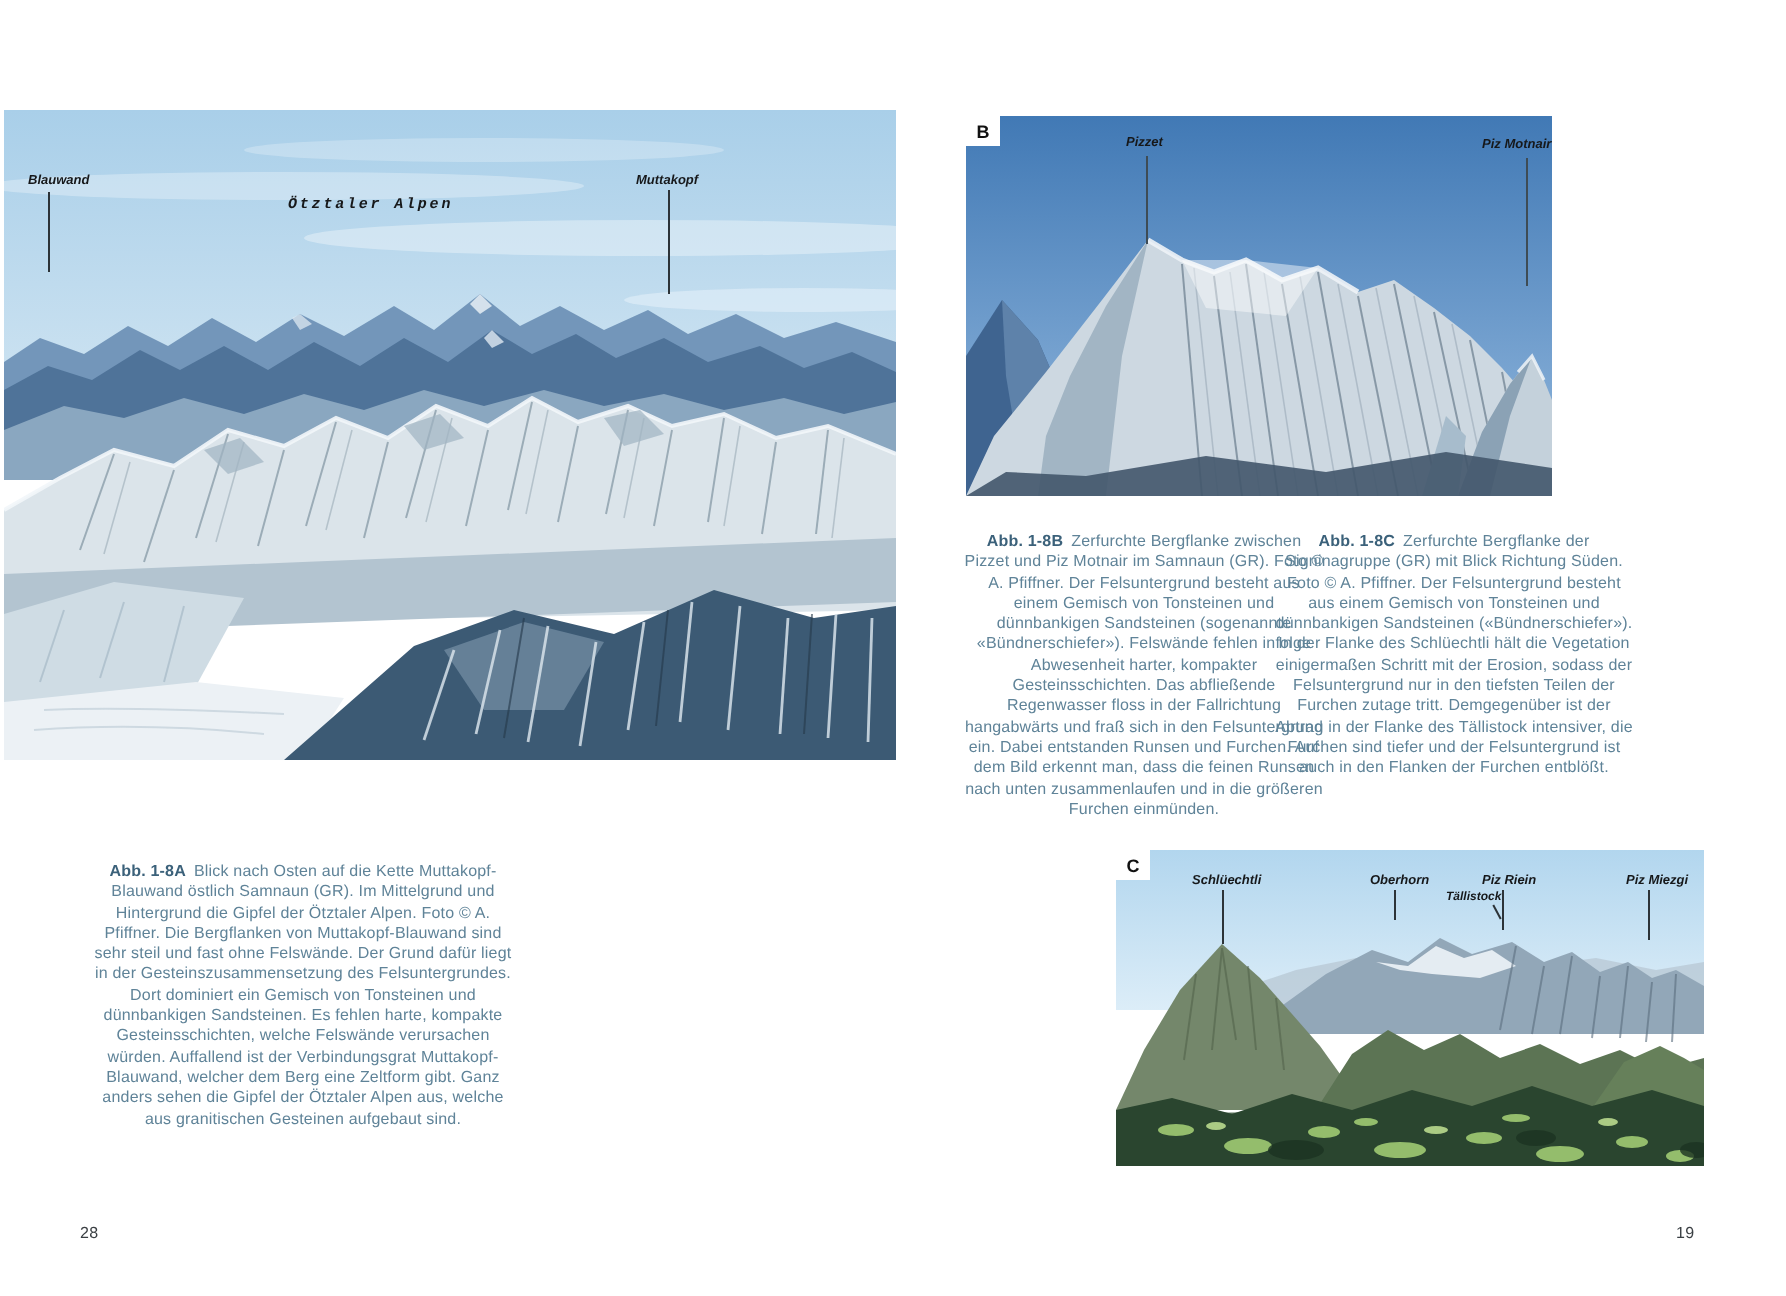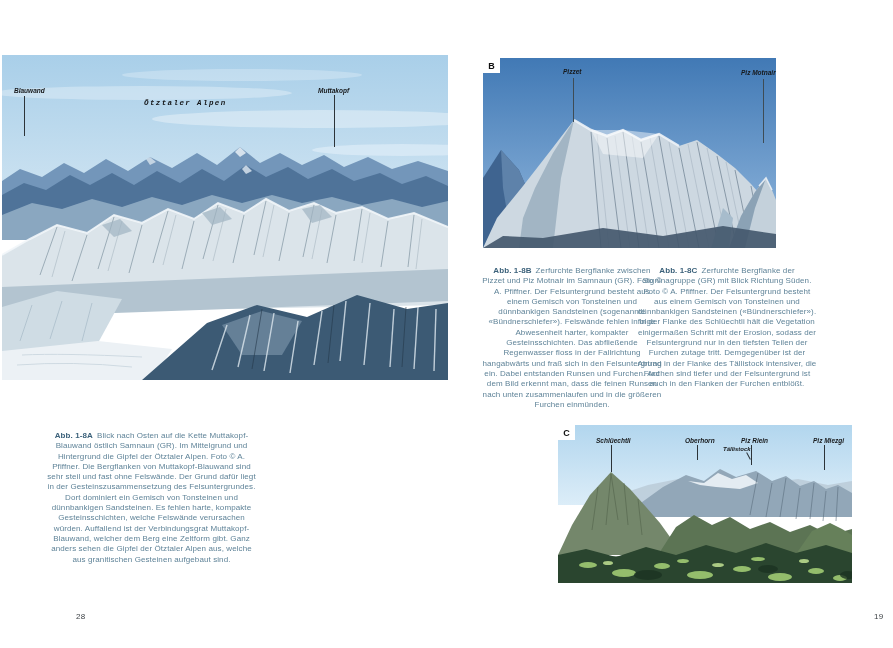--- a/index.html
+++ b/index.html
@@ -27,21 +27,21 @@
     position:absolute; width:1px; background:#2c3338; z-index:4;
   }
   .leader.gray { background:#3e4c55; }
 
   .fig-badge {
     position:absolute; width:17px; height:15px; background:#ffffff;
     color:#111; font-size:9px; font-weight:bold;
     display:flex; align-items:center; justify-content:center; z-index:6;
   }
   .page-num {
-    position:absolute; font-size:8px; color:#3a3f43; letter-spacing:0.2px;margin-left:36px;
+    position:absolute; font-size:8px; color:#3a3f43; letter-spacing:0.2px;
   }
 </style>
 </head>
 <body>
 
 <div class="spread">
 
   <div class="photo" style="left:2px; top:55px; width:446px; height:325px;">
     <svg viewBox="0 0 446 325" preserveAspectRatio="none">
       <defs>

